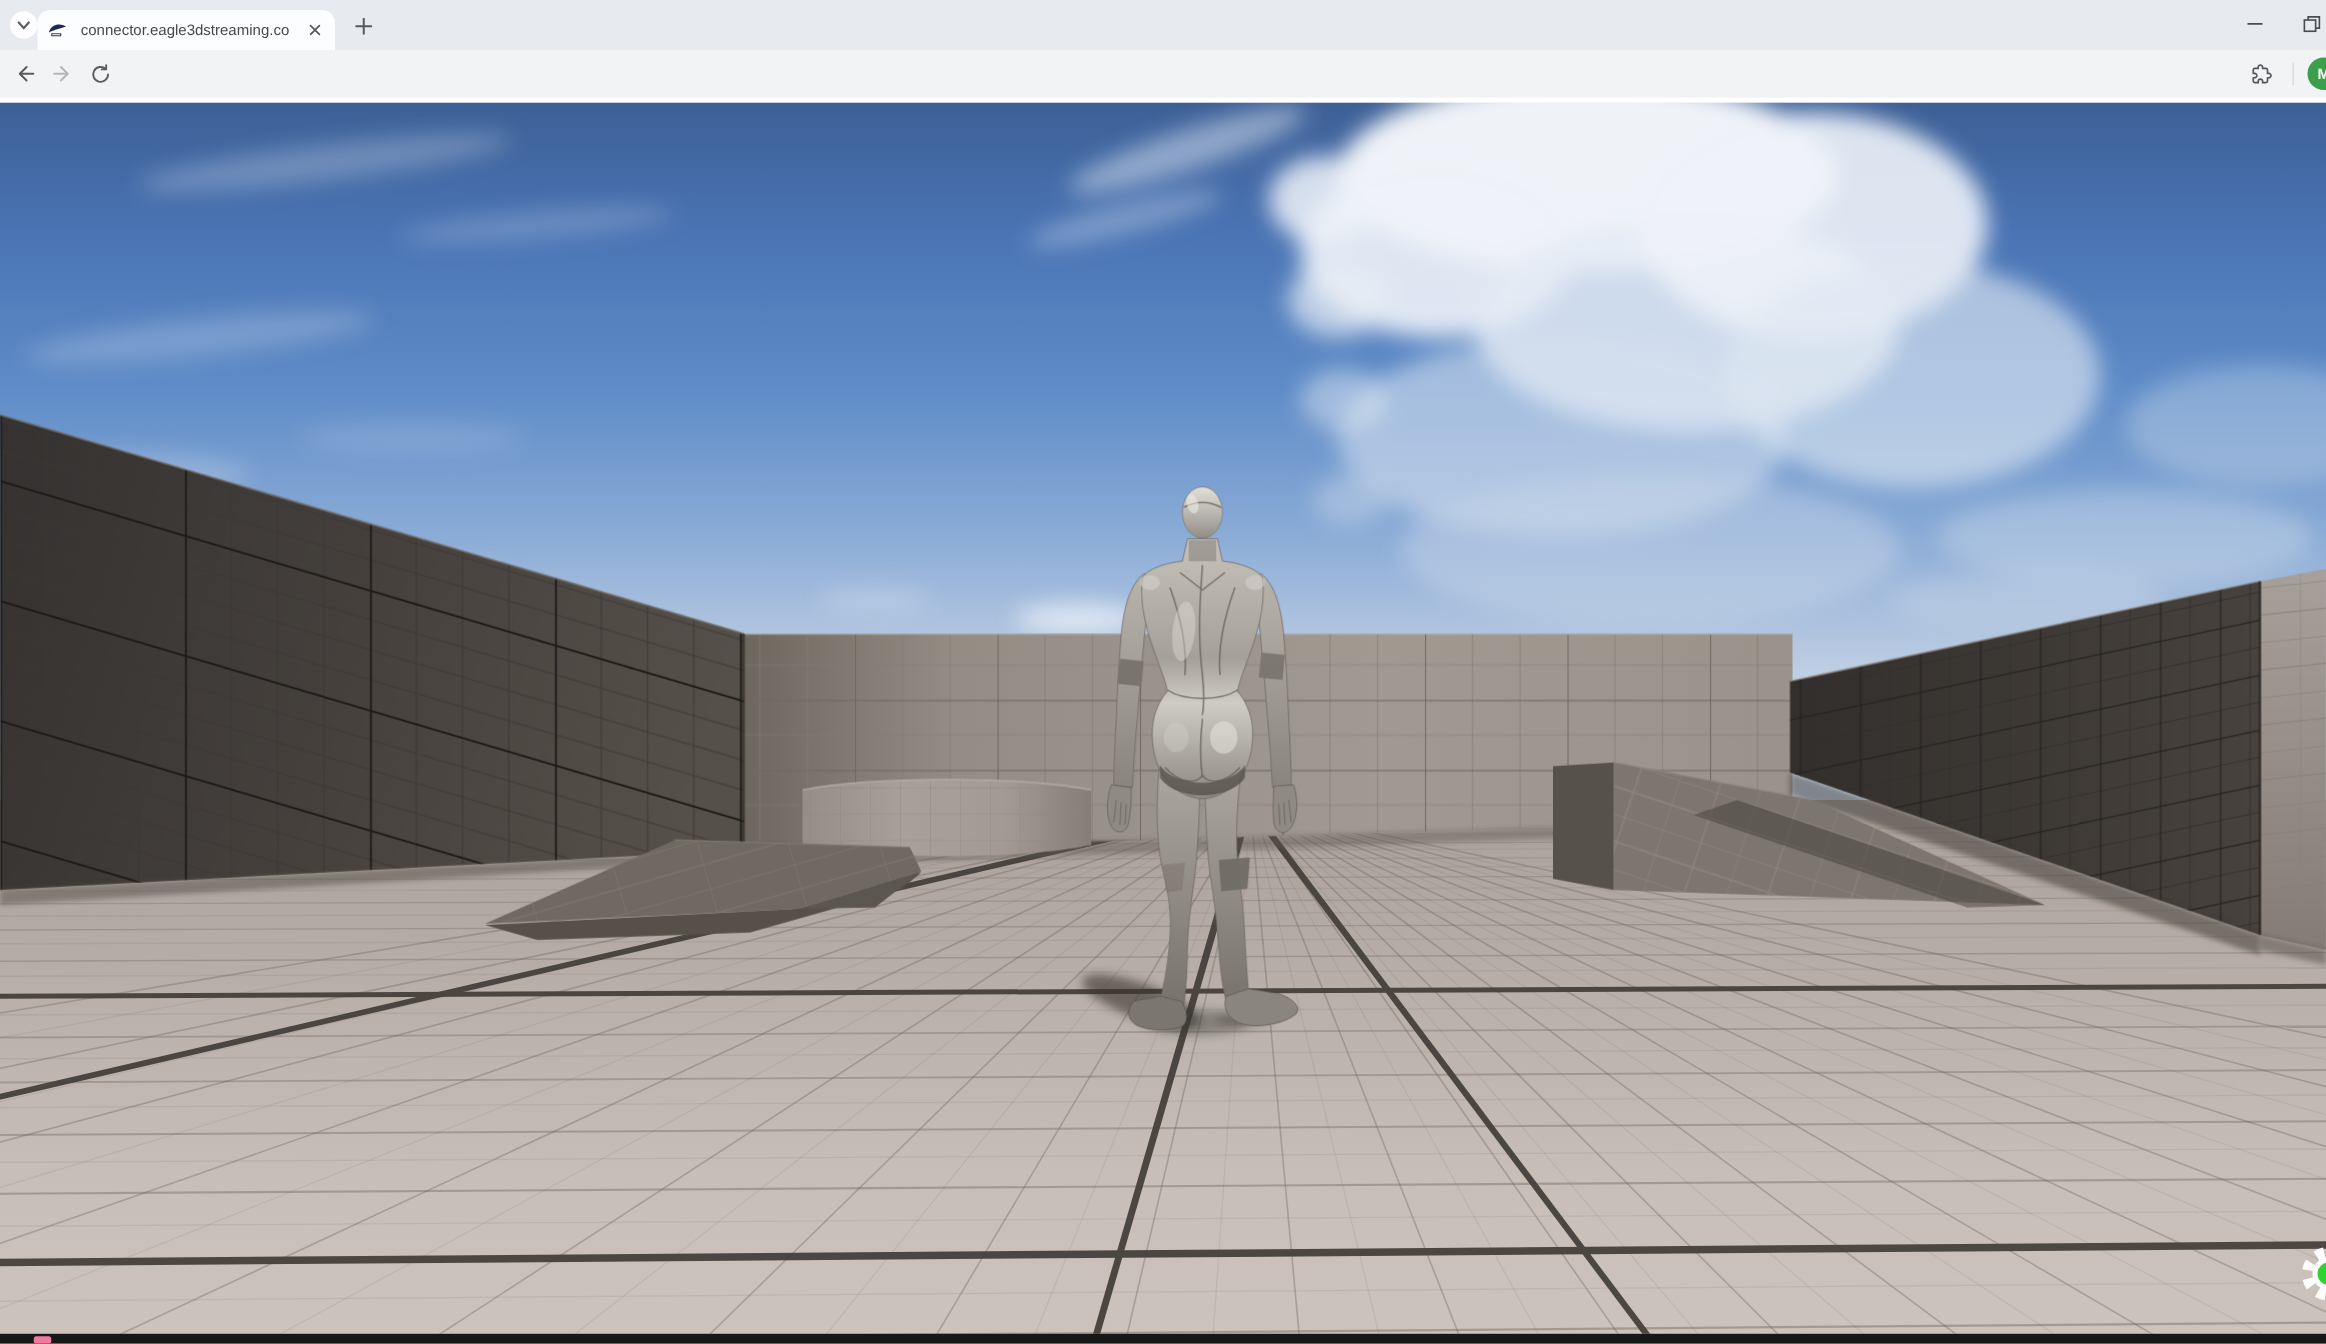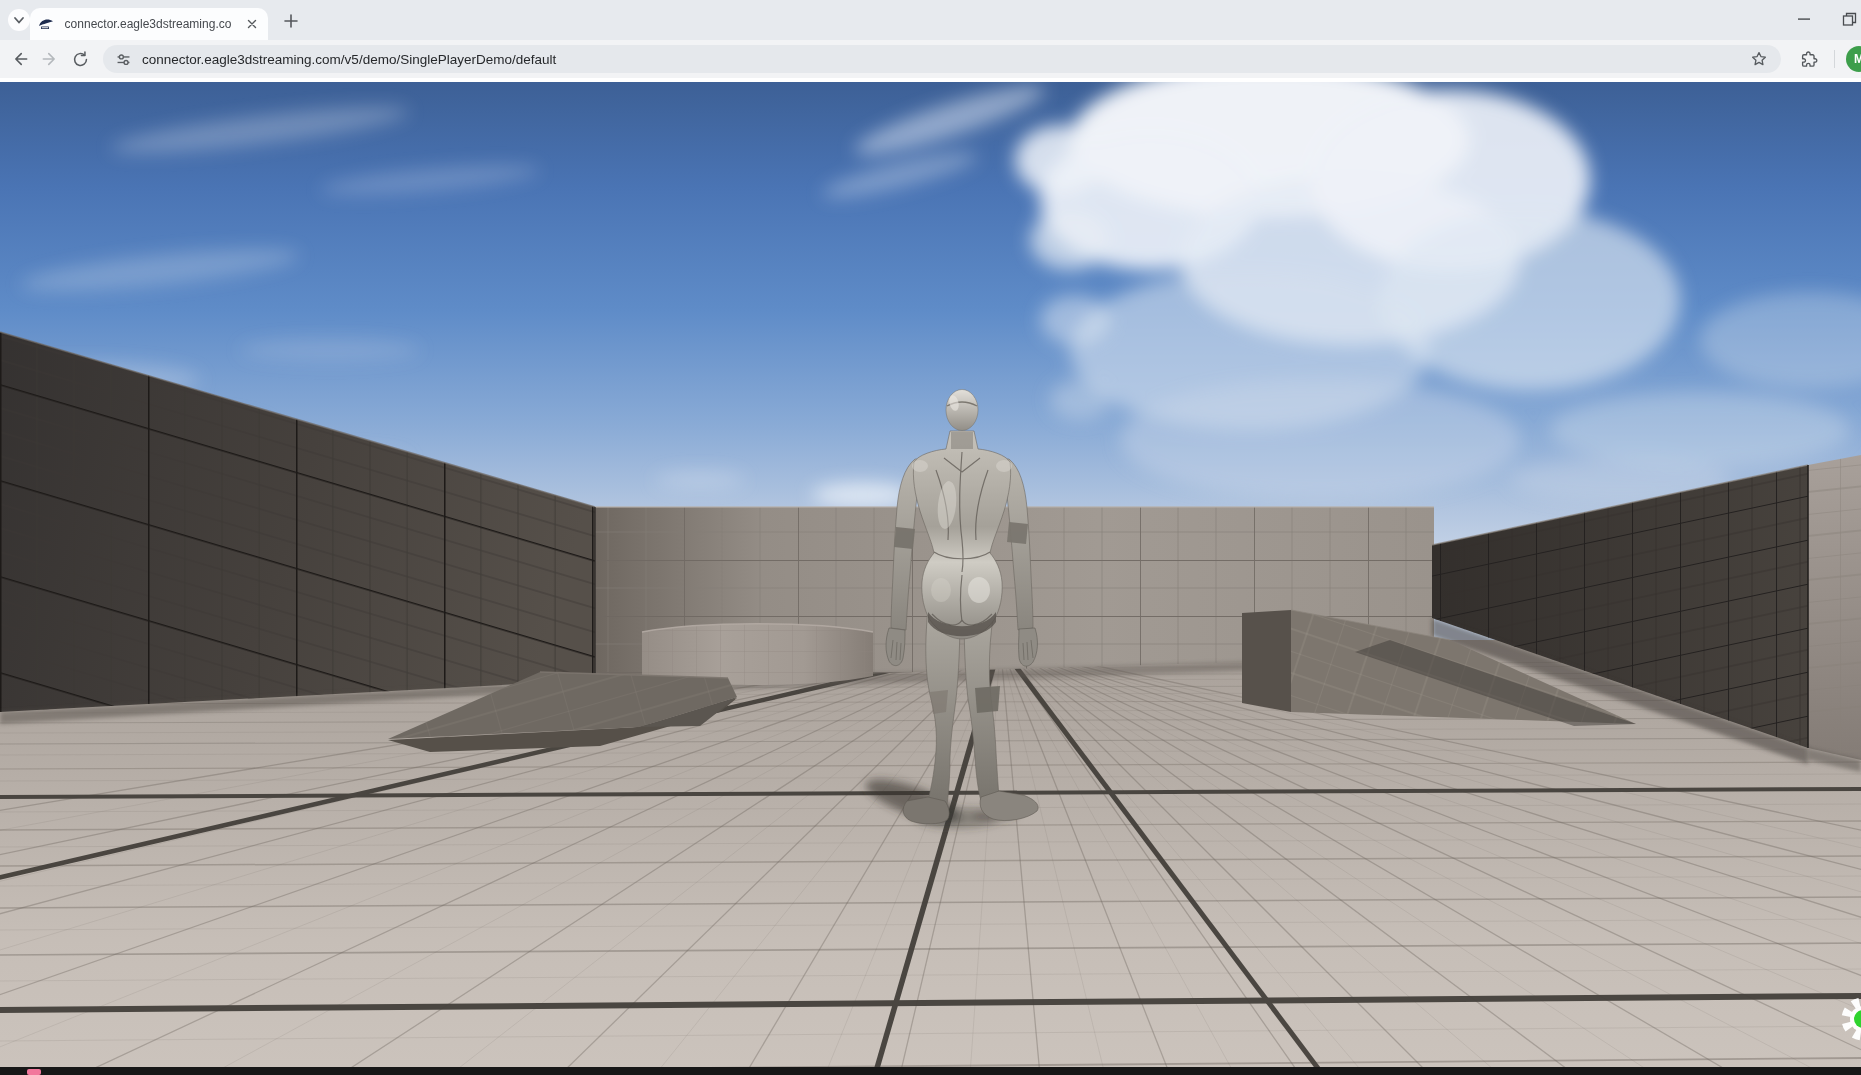--- a/index.html
+++ b/index.html
@@ -82,34 +82,20 @@
     <div class="nav-btn" style="left:36px;">
       <svg width="20" height="20" viewBox="0 0 24 24">
         <path d="M10.5,5.5 L17,12 L10.5,18.5 M17,12 H4" fill="none" stroke="#b4b8bc" stroke-width="1.9" stroke-linecap="round" stroke-linejoin="round"></path>
       </svg>
     </div>
     <div class="nav-btn" style="left:66px;">
       <svg width="19" height="19" viewBox="0 0 24 24">
         <path d="M19.5,12 A7.5,7.5 0 1 1 17.2,6.6" fill="none" stroke="#585c60" stroke-width="1.9" stroke-linecap="round"></path>
         <path d="M17.6,2.6 V7 H13.2" fill="none" stroke="#585c60" stroke-width="1.9" stroke-linecap="round" stroke-linejoin="round"></path>
       </svg>
-    </div>
-    <div class="omnibox">
-      <svg width="17" height="17" viewBox="0 0 20 20">
-        <line x1="3" y1="7" x2="17" y2="7" stroke="#5a5e62" stroke-width="1.6"></line>
-        <circle cx="7.5" cy="7" r="2.3" fill="#e5e8ec" stroke="#5a5e62" stroke-width="1.6"></circle>
-        <line x1="3" y1="13.5" x2="17" y2="13.5" stroke="#5a5e62" stroke-width="1.6"></line>
-        <circle cx="13" cy="13.5" r="2.3" fill="#e5e8ec" stroke="#5a5e62" stroke-width="1.6"></circle>
-      </svg>
-      <span class="url-text">connector.eagle3dstreaming.com/v5/demo/SinglePlayerDemo/default</span>
-      <span class="omni-right">
-        <svg width="20" height="20" viewBox="0 0 24 24">
-          <path d="M12,4.3 L14.3,9.1 L19.6,9.8 L15.7,13.4 L16.7,18.7 L12,16.1 L7.3,18.7 L8.3,13.4 L4.4,9.8 L9.7,9.1 Z" fill="none" stroke="#585c60" stroke-width="1.6" stroke-linejoin="round"></path>
-        </svg>
-      </span>
     </div>
     <div class="ext-btn">
       <svg width="19" height="19" viewBox="0 0 24 24">
         <path d="M19,11 h-1.3 V7.6 A1.6,1.6 0 0 0 16.1,6 h-3.4 V4.7 a2.2,2.2 0 1 0 -4.4,0 V6 H4.9 A1.6,1.6 0 0 0 3.3,7.6 V11 h1.4 a2.2,2.2 0 1 1 0,4.4 H3.3 v3.4 A1.6,1.6 0 0 0 4.9,20.4 h3.4 V19 a2.2,2.2 0 1 1 4.4,0 v1.4 h3.4 a1.6,1.6 0 0 0 1.6,-1.6 V15.4 H19 a2.2,2.2 0 1 0 0,-4.4 Z" fill="none" stroke="#54585c" stroke-width="1.7" stroke-linejoin="round"></path>
       </svg>
     </div>
     <div class="tb-sep"></div>
     <div class="avatar" style="background:#3d9e4b;">
       <span>M</span>
     </div>

